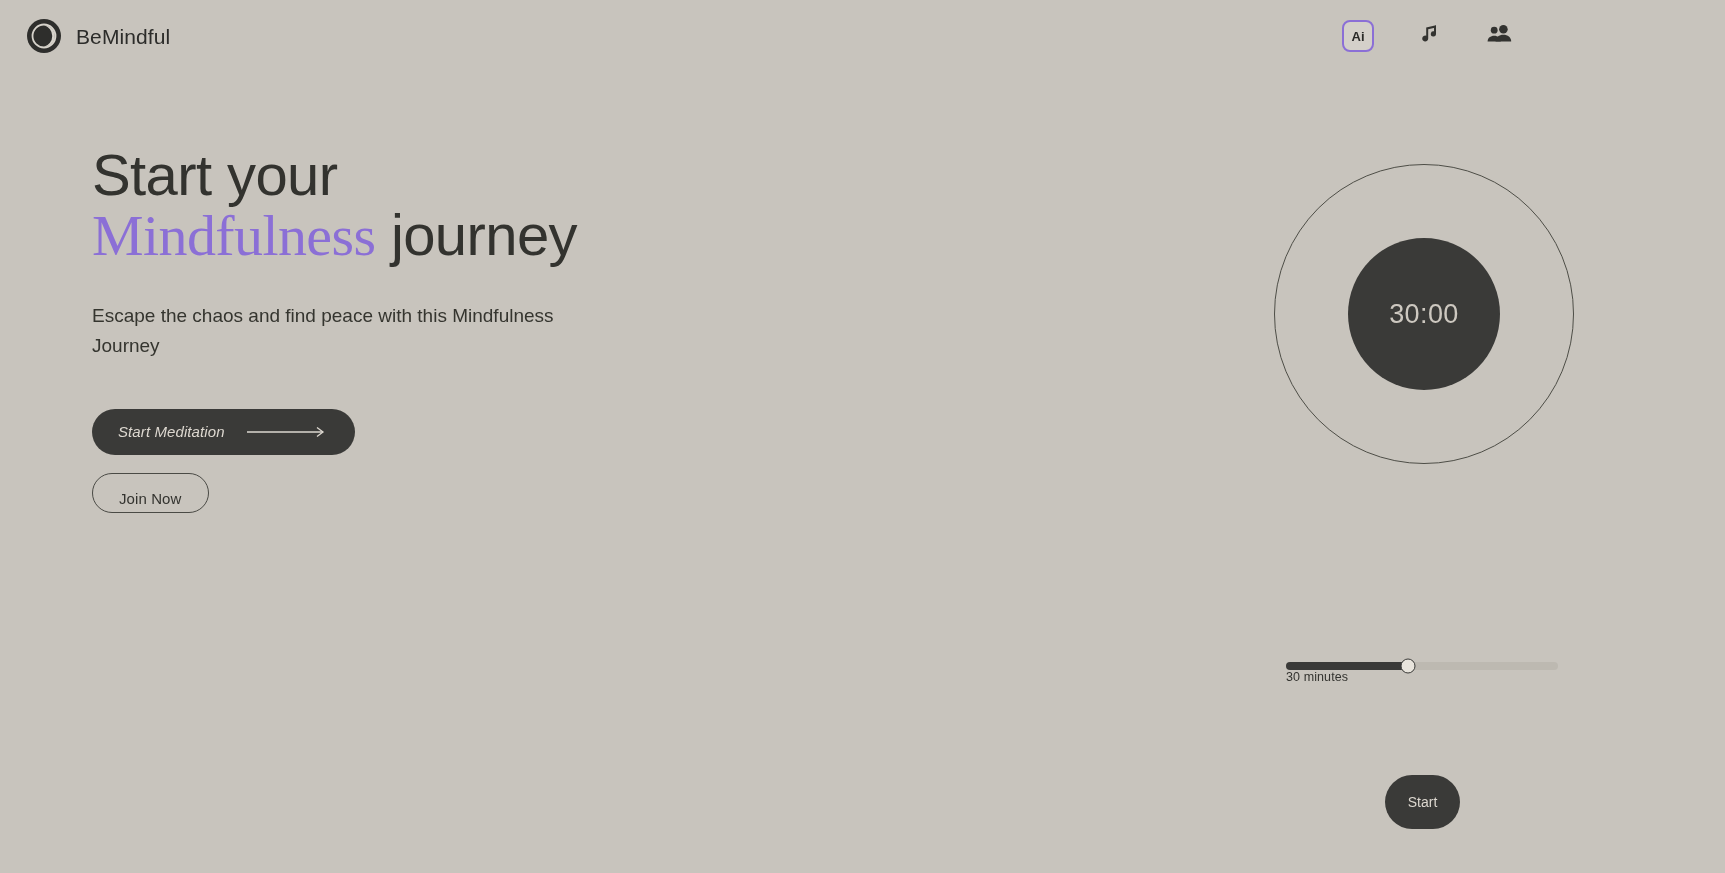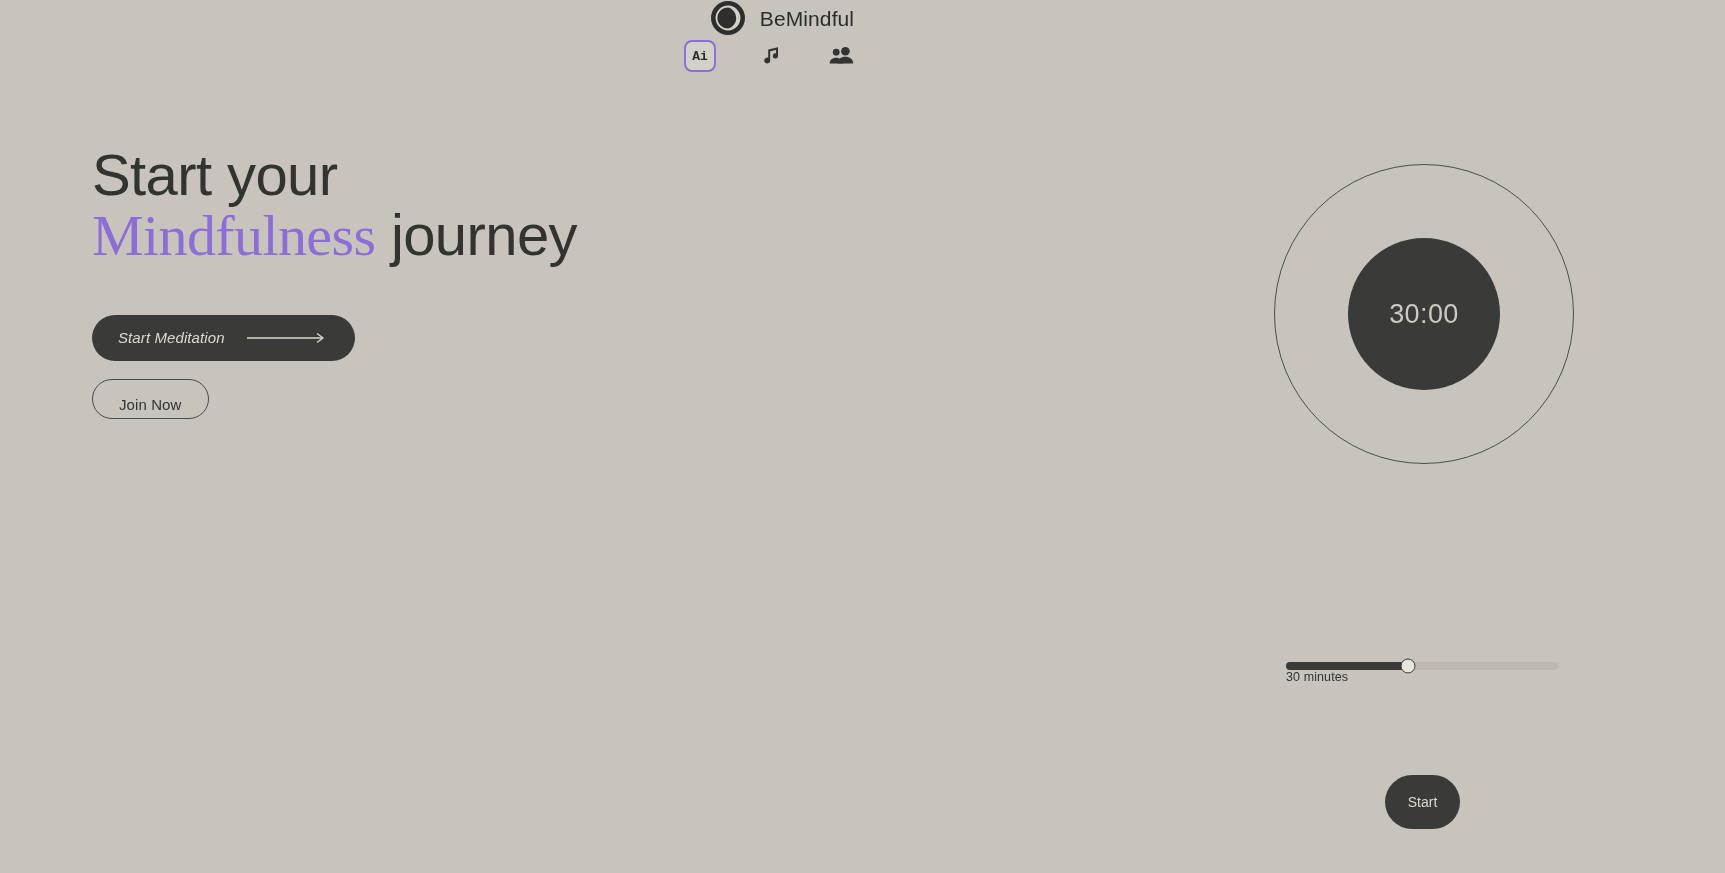--- a/index.html
+++ b/index.html
@@ -21,21 +21,20 @@
   
   .header {
     position: absolute;
     top: 0; left: 0;
     width: 1564px;
     height: 72px;
     display: flex;
     align-items: center;
     justify-content: space-between;
     padding: 0 26px 0 26px;
-    flex-direction: column;
   }
 
   .brand {
     display: flex;
     align-items: center;
     gap: 14px;
   }
 
   .logo-mark {
     width: 36px;
@@ -46,24 +45,23 @@
   .brand-name {
     font-size: 21px;
     font-weight: 400;
     letter-spacing: 0.1px;
     color: #2c2c2a;
     line-height: 1;
   }
 
   .header-actions {
     display: flex;
-    align-items: flex-end;
+    align-items: flex-start;
     gap: 40px;
     padding-right: 24px;
-    font-family: Liberation Mono, monospace;
   }
 
   .ai-badge {
     width: 32px;
     height: 32px;
     border: 2px solid #8b6fd6;
     border-radius: 8px;
     background: #d4d0c9;
     display: flex;
     align-items: center;
@@ -305,20 +303,21 @@
       </span>
     </button>
 
   </div>
 </div>
 
 <div class="hero">
 
   <h1 class="headline"><span>Start your</span><br><span class="accent">Mindfulness</span><span> journey</span><br></h1>
 
+  <p class="subhead">Escape the chaos and find peace with this Mindfulness Journey</p>
 
   <div class="cta-group">
 
     <button class="btn-primary">
       <span>Start Meditation</span>
       <span class="arrow">
         <svg width="82" height="12" viewBox="0 0 82 12" aria-hidden="true">
           <line x1="0" y1="6" x2="76" y2="6" stroke="#ddd8d0" stroke-width="1.3"></line>
           <polyline points="70,1.5 76,6 70,10.5" fill="none" stroke="#ddd8d0" stroke-width="1.3"></polyline>
         </svg>

